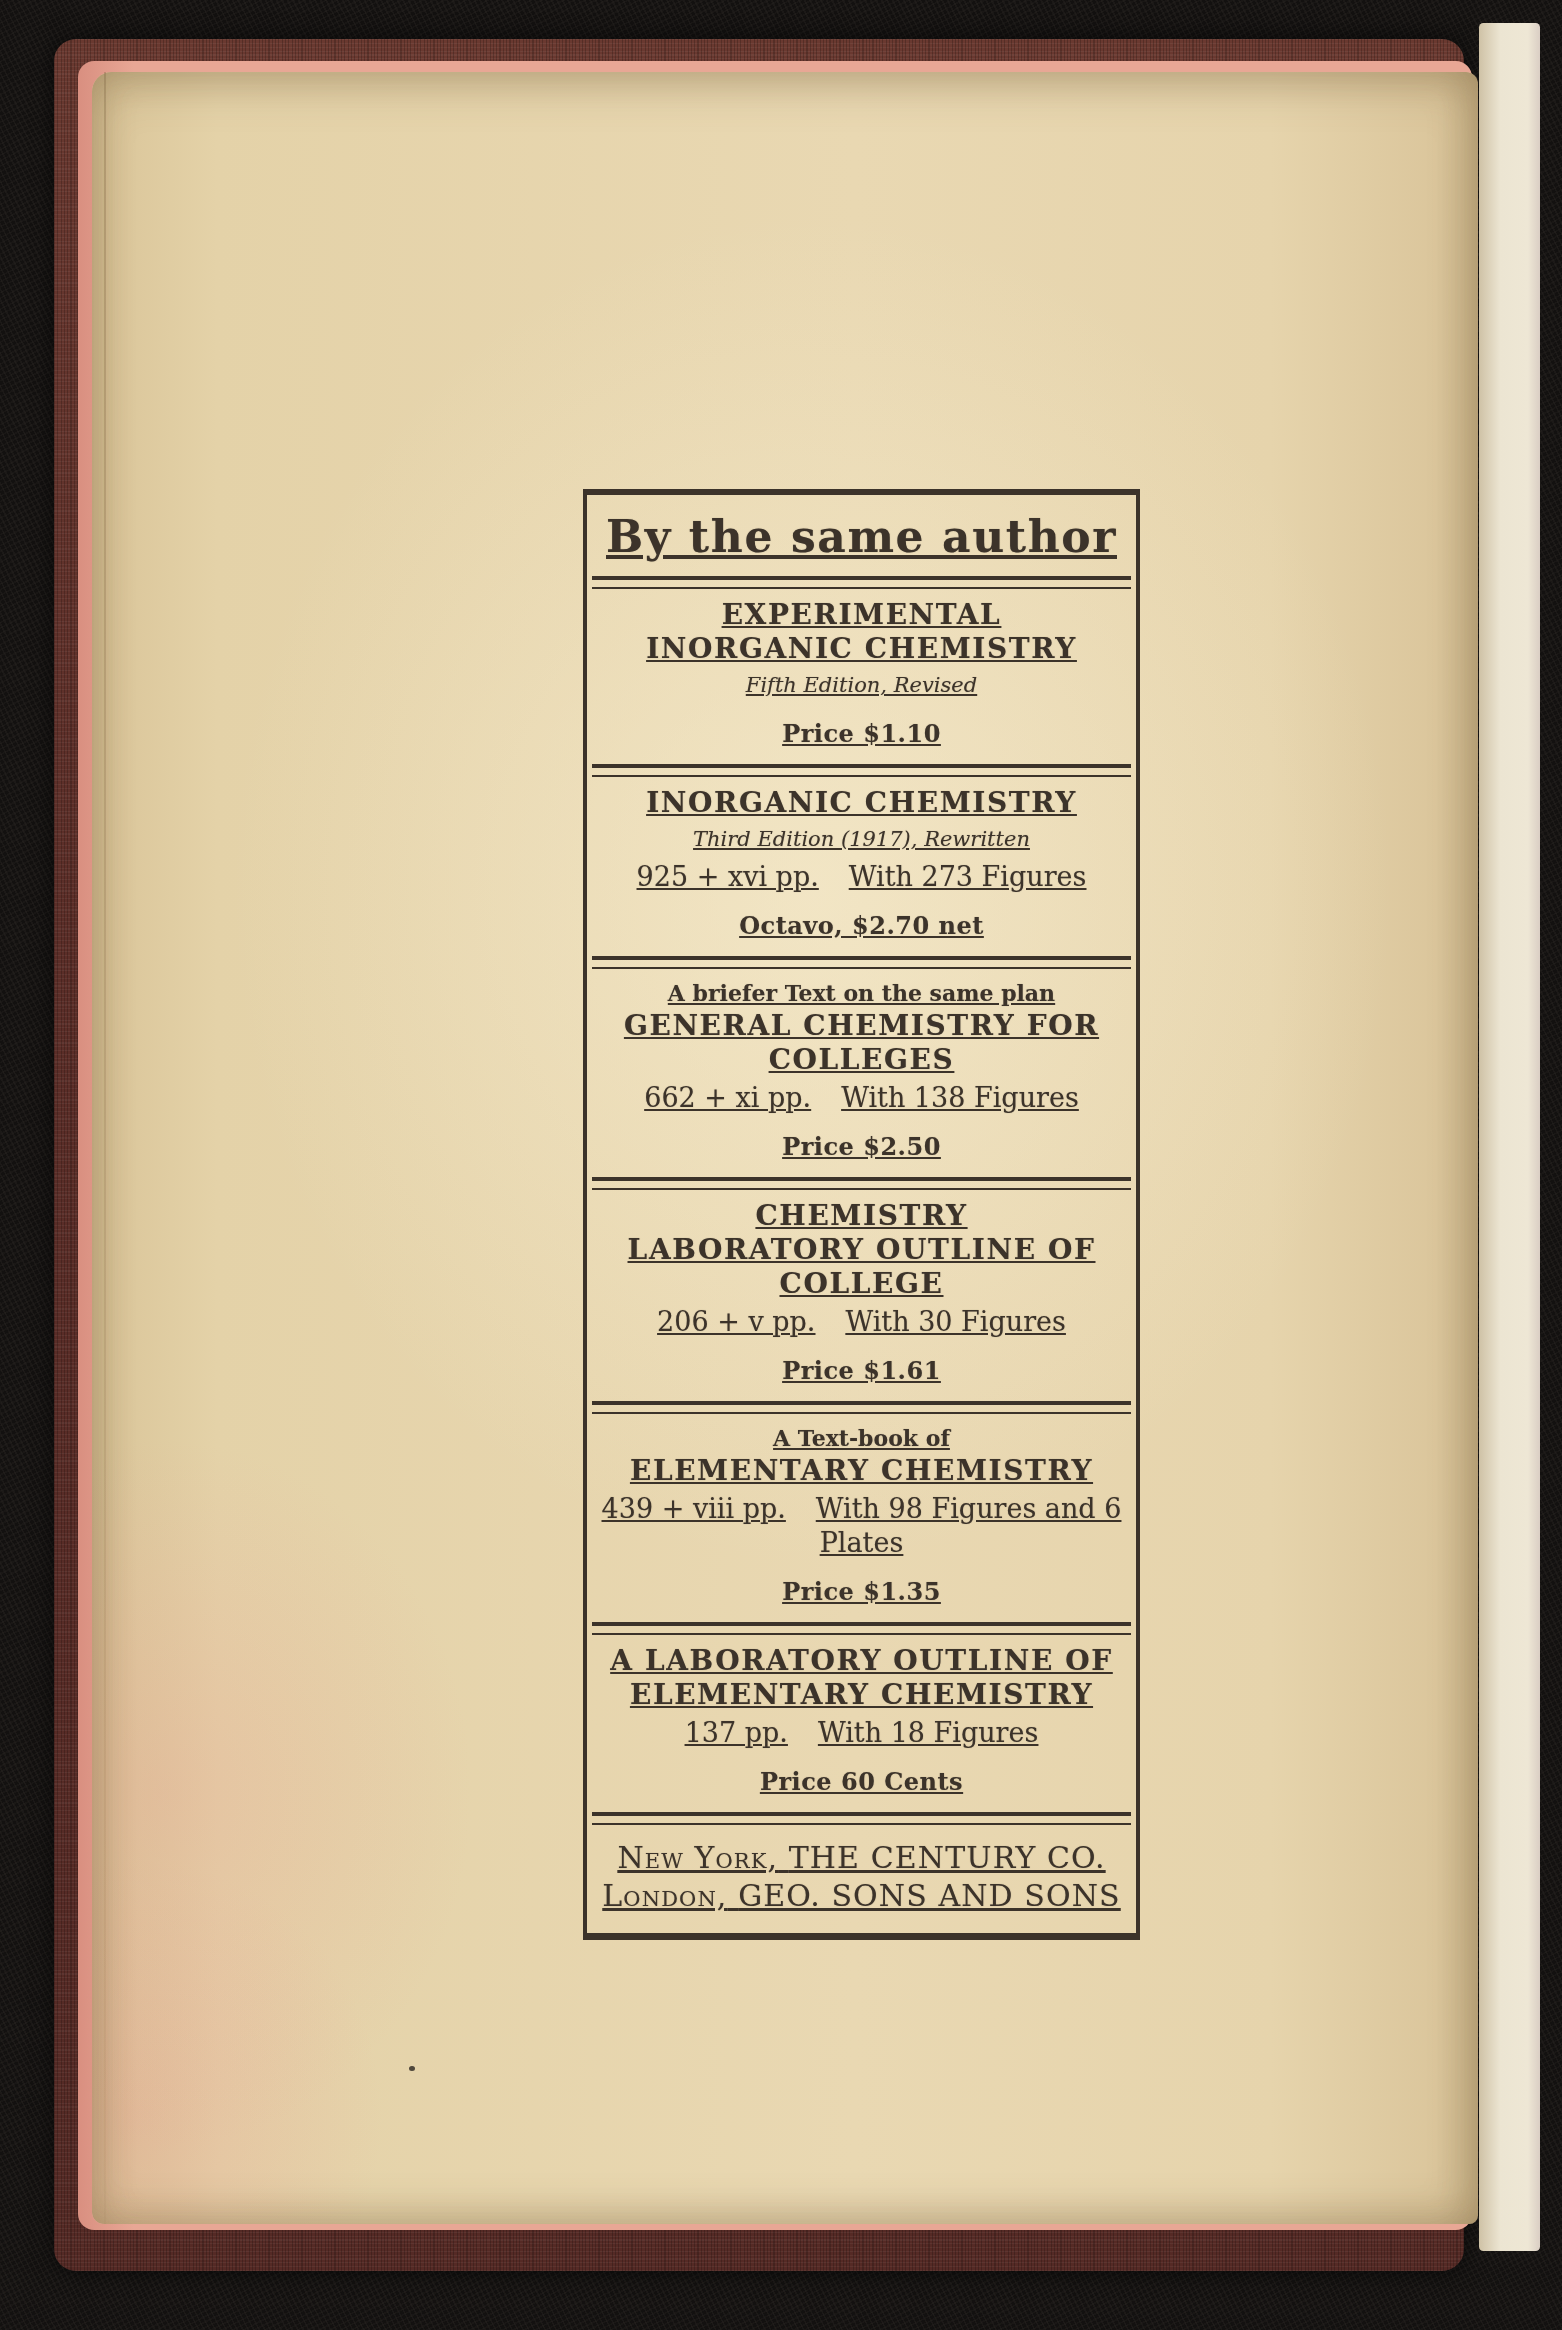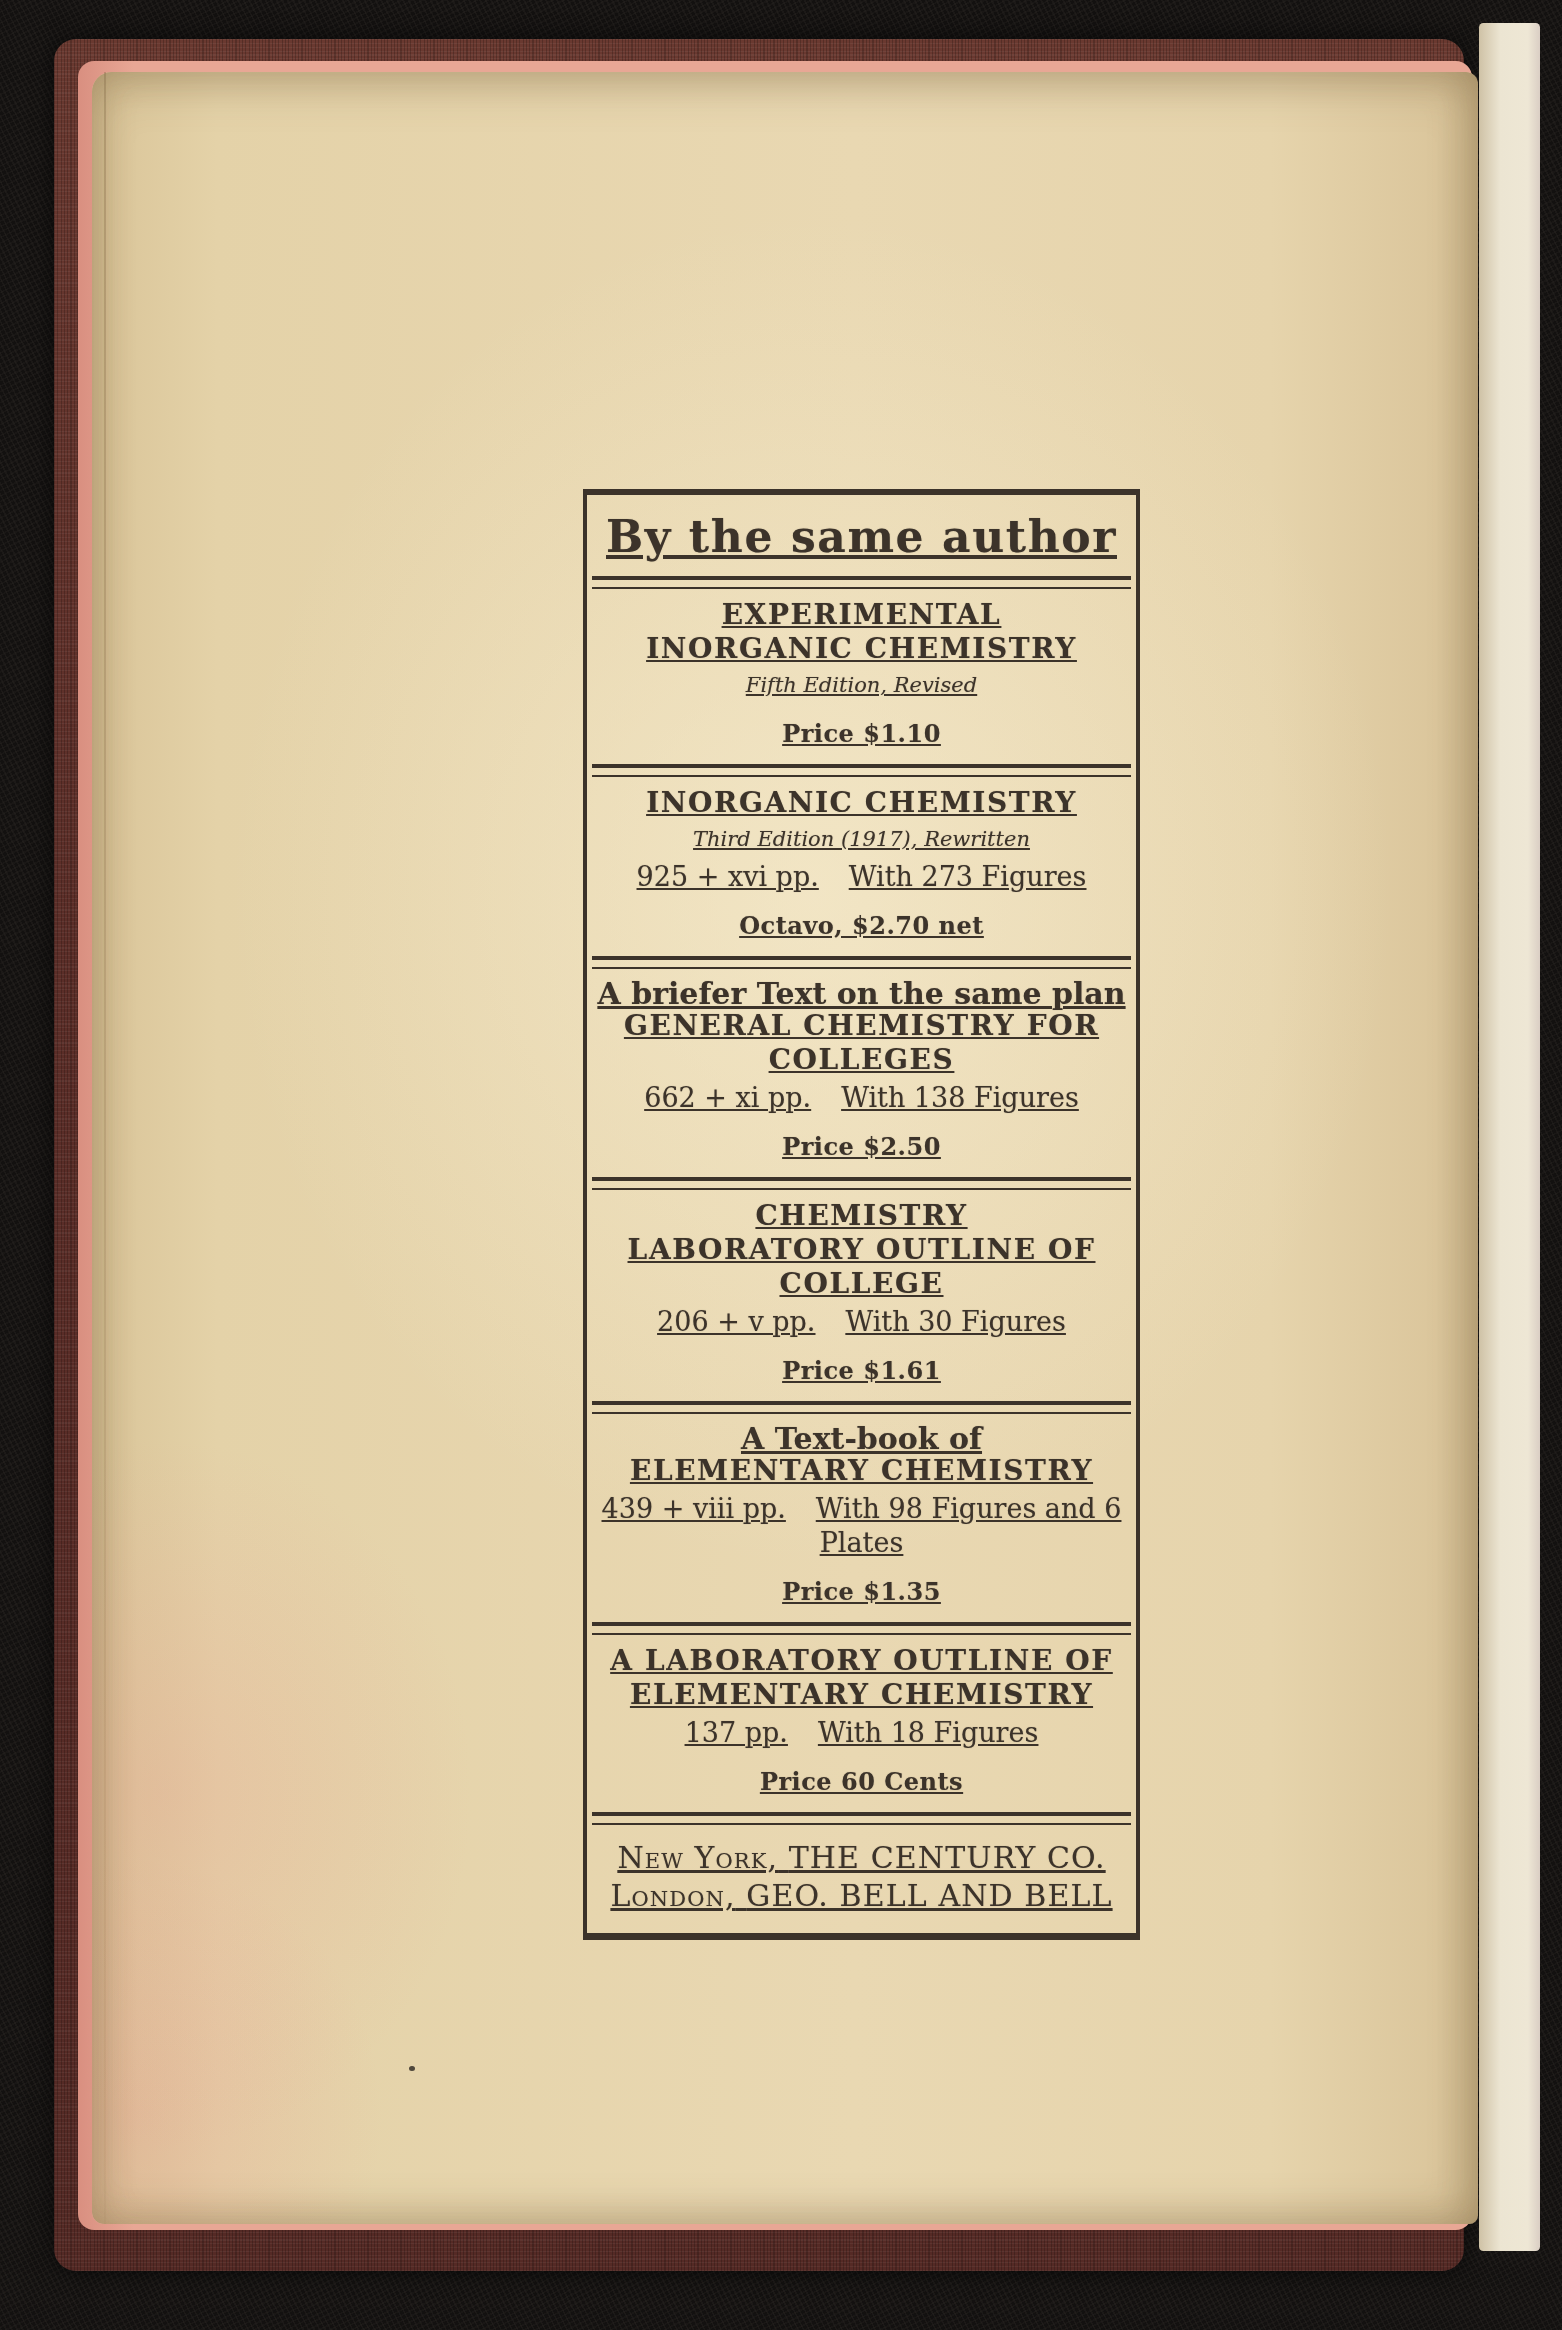--- a/index.html
+++ b/index.html
@@ -54,21 +54,21 @@
     border-top-width:6px;border-bottom-width:7px;
     color:var(--c-ink,#3c332a);text-align:center;
   }
   #adbox *{color:inherit;}
   .adhead{
     font-size:44px;line-height:52px;font-weight:700;letter-spacing:1.6px;
     padding:16.3px 0 13px;text-shadow:0 0 1.1px rgba(60,51,42,.45);
   }
   .rule{height:7px;margin:0 5.4px;border-top:4.9px solid var(--c-ink,#3a3127);border-bottom:2.2px solid var(--c-ink,#3a3127);}
   .sec{padding:8.7px 7.6px 11px;}
-  .pre{font-size:30px;line-height:31px;font-weight:700;}
+  .pre{font-size:22px;line-height:31px;font-weight:700;}
   .title{font-size:28px;line-height:34px;font-weight:700;letter-spacing:1.6px;}
   .edition{font-size:21px;line-height:33px;font-style:italic;margin-top:3px;}
   .meta{font-size:27px;line-height:34px;margin-top:4.3px;}
   .meta .figs{margin-left:30px;}
   .price{font-size:24px;line-height:39px;font-weight:700;margin-top:12px;letter-spacing:0.5px;}
   #pub{padding:14px 0 18.4px;}
   .publine{font-size:30px;line-height:38px;letter-spacing:1.1px;}
   .sc{font-variant:small-caps;}
   .sec,.adhead,.publine{text-shadow:0 0 1.1px rgba(60,51,42,.35);text-decoration:underline;}
 </style>
@@ -132,21 +132,21 @@
           <div class="rule"></div>
         </div>
 
       <div id="pub">
         <div class="publine">
           <span class="sc">New York,</span>
           <span>THE CENTURY CO.</span>
         </div>
         <div class="publine">
           <span class="sc">London,</span>
-          <span>GEO. BELL AND BELL</span>
+          <span>GEO. SONS AND SONS</span>
         </div>
       </div>
     </div>
   </div>
 
   <div id="next-page"></div>
 </div>
 
 
 </body></html>

